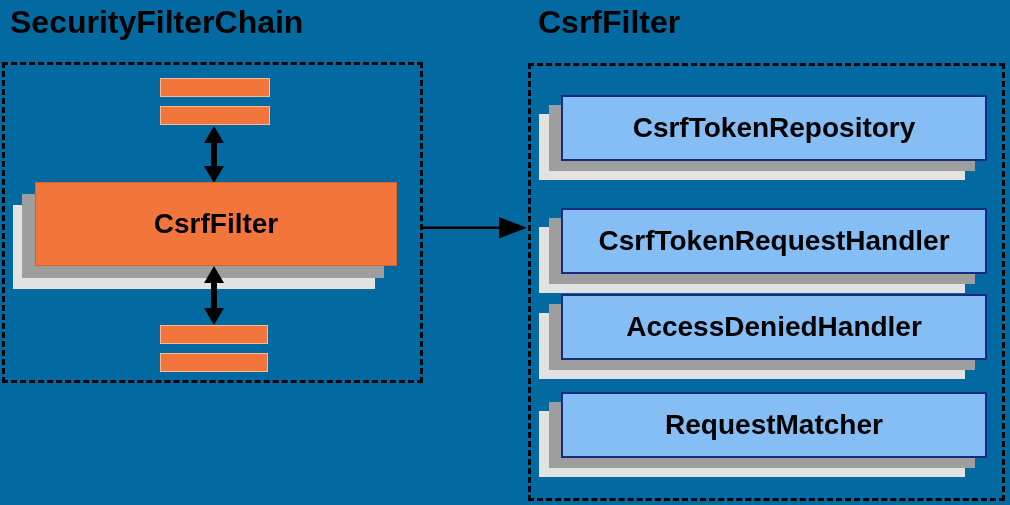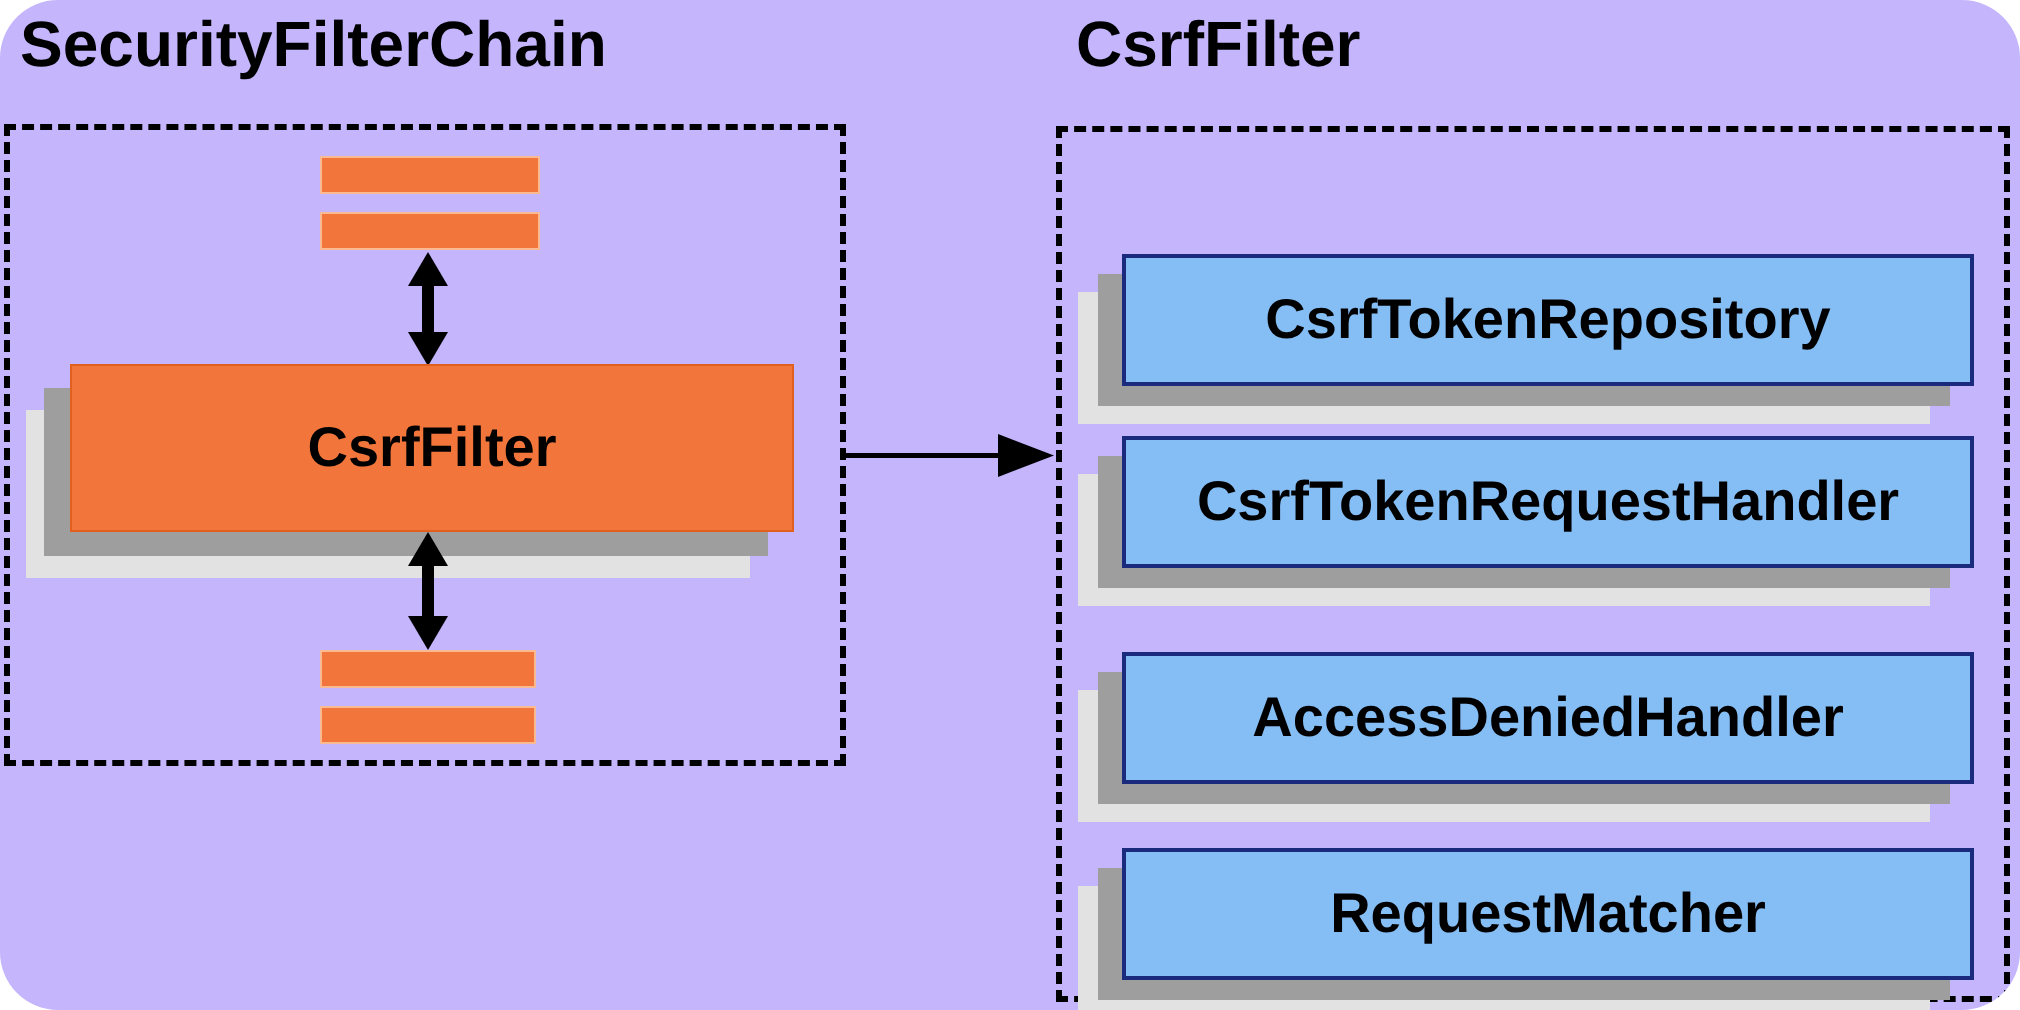--- a/index.html
+++ b/index.html
@@ -14,23 +14,22 @@
     --container-border: #000000;
   }
   * { margin: 0; padding: 0; box-sizing: border-box; }
   html, body { background: #ffffff; }
   body { font-family: "Liberation Sans", sans-serif; }
 
   .canvas {
     position: relative;
     width: 1010px;
     height: 505px;
-    background: #c4b5fd;
+    background: #0369a1;
     overflow: hidden;
-    border-radius: 29px;
   }
 
   .diagram-title {
     position: absolute;
     font-size: 32px;
     font-weight: bold;
     color: #000000;
     line-height: 36px;
     white-space: nowrap;
   }
@@ -86,24 +85,23 @@
     background: var(--blue);
     border: 2px solid var(--blue-border);
     box-shadow: -12px 10px 0 var(--shadow-dark), -22px 19px 0 var(--shadow-light);
     display: flex;
     align-items: center;
     justify-content: center;
     font-size: 28px;
     font-weight: bold;
     color: #000000;
     white-space: nowrap;
-    margin-top: 32px;
   }
   .component-0 { top: 95px; }
-  .component-1 { top: 186px; }
+  .component-1 { top: 208px; }
   .component-2 { top: 294px; }
   .component-3 { top: 392px; justify-content: center; }
 </style>
 </head>
 <body>
 
 <div class="canvas">
 
   <div class="diagram-title title-left">SecurityFilterChain</div>
 

